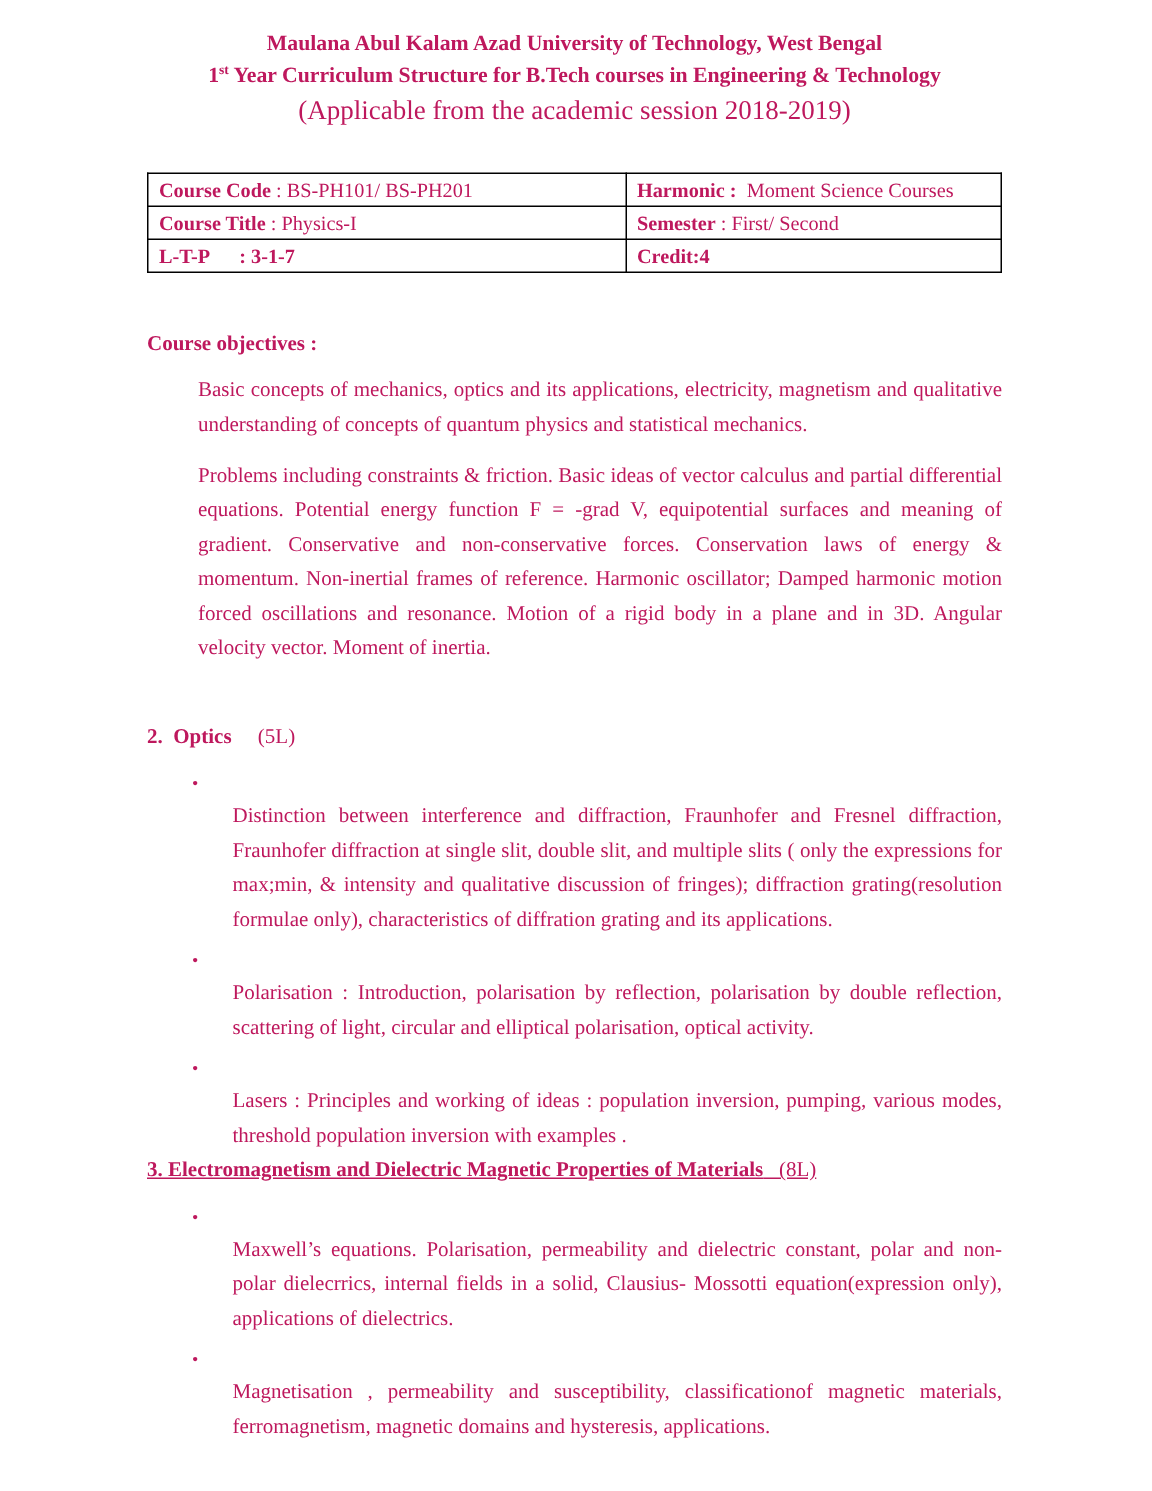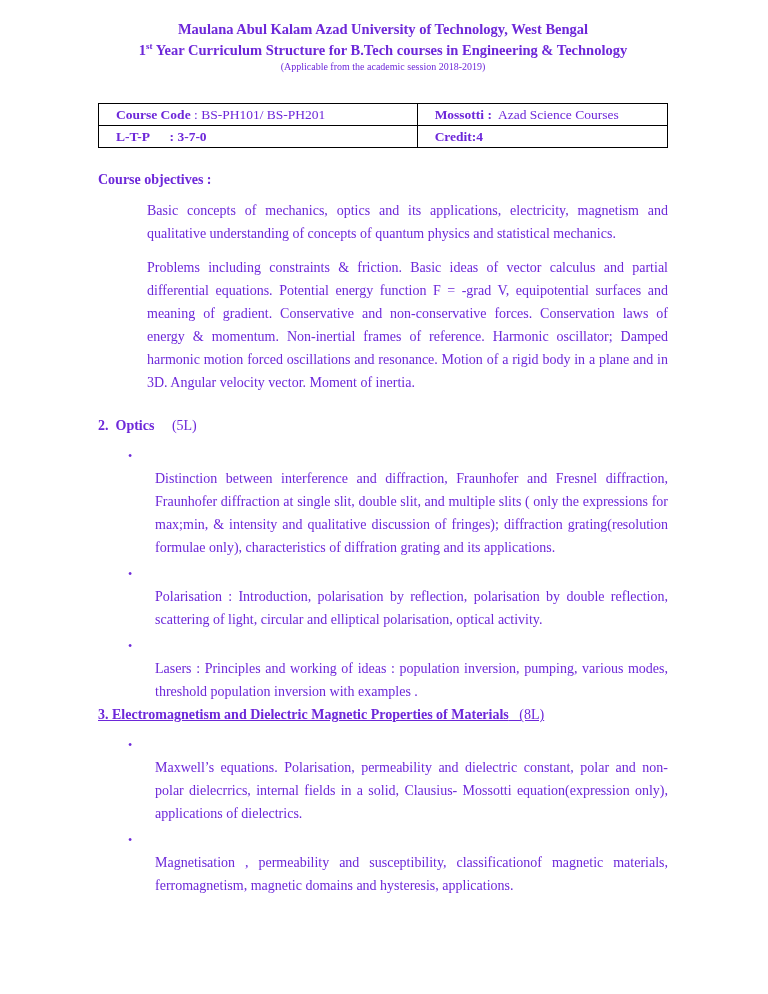--- a/index.html
+++ b/index.html
@@ -2,64 +2,64 @@
 <html><head>
 <meta charset="utf-8">
 <style>
   * { box-sizing: border-box; }
   html, body { margin: 0; padding: 0; background: #ffffff; }
   .page {
     width: 748px;
     height: 994px;
     margin: 0 auto;
     background: #ffffff;
-    color: #6d28d9;
+    color: #be185d;
     font-family: "Liberation Serif", "DejaVu Serif", serif;
     font-size: 14px;
     padding: 20px 90px 0 88px;
     overflow: hidden;
     position: relative;
   }
   
   .doc-header { text-align: center; line-height: 1.35; }
   .h-line1 { font-weight: bold; font-size: 14.5px; }
   .h-line2 { font-style: italic; font-size: 13.5px; }
   .h-line3 { font-weight: bold; font-size: 14.5px; }
   .h-line3 sup { font-size: 9px; vertical-align: super; }
-  .h-line4 { font-size: 10px; }
+  .h-line4 { font-size: 18px; }
 
   
   table.course-table {
     border-collapse: collapse;
     width: 100%;
     margin-top: 30px;
     font-size: 13.5px;
   }
   table.course-table td {
     border: 1px solid #000;
-    padding: 2px 17px;
+    padding: 2px 7px;
     height: 22px;
     vertical-align: middle;
     white-space: pre-wrap;
     font-family: Liberation Serif, serif;
   }
   table.course-table td.col-left  { width: 56%; }
   table.course-table td.col-right { width: 44%; }
   table.course-table td.prereq-cell { height: 38px; vertical-align: top; }
   .b { font-weight: bold; }
 
   
   .section-heading {
-    margin-top: 24px;
+    margin-top: 40px;
     font-size: 14px;
     white-space: pre-wrap;
   }
   .section-heading .b { font-weight: bold; }
   .para {
-    margin: 11px 0 0 49px;
+    margin: 11px 0 0 34px;
     text-align: justify;
     line-height: 23px;
   }
   .bullet-list { margin-top: 11px; }
   .bullet-item {
     display: flex;
     margin-left: 30px;
     margin-bottom: 4px;
   }
   .bullet-mark {
@@ -85,24 +85,28 @@
   <div class="doc-header">
     <div class="h-line1">Maulana Abul Kalam Azad University of Technology, West Bengal</div>
     <div class="h-line3"><span>1</span><sup>st</sup><span> Year Curriculum Structure for B.Tech courses in Engineering &amp; Technology</span></div>
     <div class="h-line4">(Applicable from the academic session 2018-2019)</div>
   </div>
 
   <table class="course-table">
     <tbody>
       <tr>
         <td class="col-left"><span class="b">Course Code</span><span> : BS-PH101/ BS-PH201</span></td>
-        <td class="col-right"><span class="b">Mossotti :</span><span>  Azad Science Courses</span></td>
+        <td class="col-right"><span class="b">Harmonic :</span><span>  Moment Science Courses</span></td>
       </tr>
       <tr>
-        <td class="col-left"><span class="b">L-T-P      : 3-7-0</span><span></span></td>
+        <td class="col-left"><span class="b">Course Title</span><span> : Physics-I</span></td>
+        <td class="col-right"><span class="b">Semester</span><span> : First/ Second</span></td>
+      </tr>
+      <tr>
+        <td class="col-left"><span class="b">L-T-P      : 3-1-7</span><span></span></td>
         <td class="col-right"><span class="b">Credit:4</span><span></span></td>
       </tr>
     </tbody>
   </table>
 
   <div class="section-heading"><span class="b">Course objectives :</span><span></span></div>
   <div class="para">Basic concepts of mechanics, optics and its applications, electricity, magnetism and qualitative understanding of concepts of quantum physics and statistical mechanics.</div>
 
   <div class="para">Problems including constraints &amp; friction. Basic ideas of vector calculus and partial differential equations. Potential energy function  F = -grad V, equipotential surfaces and meaning of gradient. Conservative and non-conservative forces. Conservation laws of energy &amp; momentum. Non-inertial frames of reference. Harmonic oscillator; Damped harmonic motion forced oscillations and resonance. Motion of a rigid body in a plane and in 3D. Angular velocity vector. Moment of inertia.</div>
 

